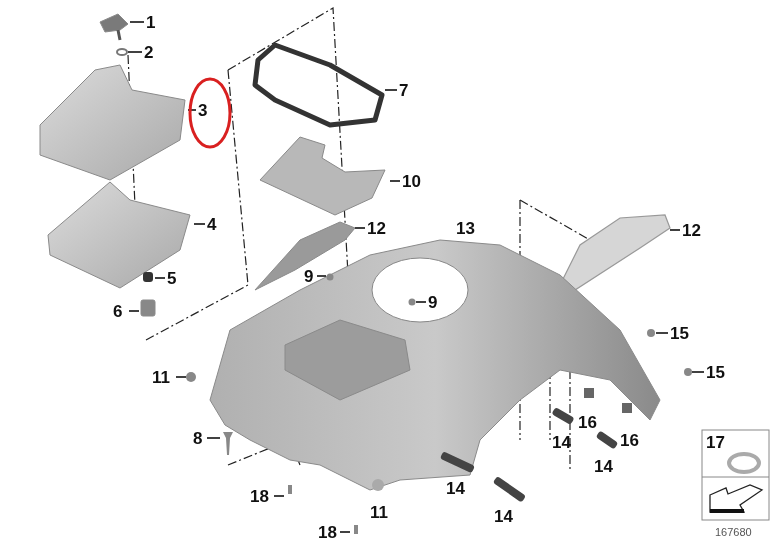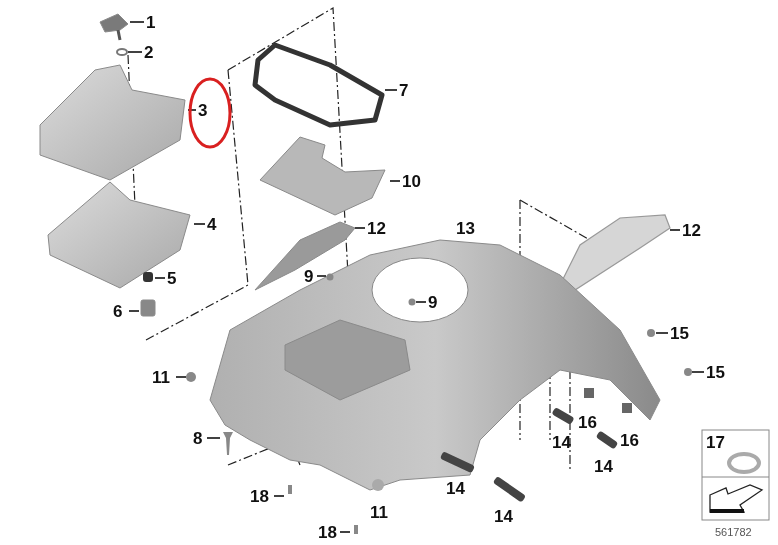--- a/index.html
+++ b/index.html
@@ -140,13 +140,13 @@
 
   <g>
     <rect x="702" y="430" width="67" height="90" fill="#fff" stroke="#888" stroke-width="1"></rect>
     <line x1="702" y1="477" x2="769" y2="477" stroke="#888"></line>
     <text class="lbl" x="706" y="448" font-size="15">17</text>
     <ellipse cx="744" cy="463" rx="15" ry="9" fill="none" stroke="#aaa" stroke-width="4"></ellipse>
     <path d="M710,495 L726,488 L728,494 L750,485 L762,490 L740,505 L744,512 L710,512 Z" fill="#fff" stroke="#222" stroke-width="1.3"></path>
     <rect x="710" y="509" width="34" height="4" fill="#111"></rect>
   </g>
 </svg>
-<div class="diag-num">561782</div>
+<div class="diag-num">167680</div>
 
 </body></html>

